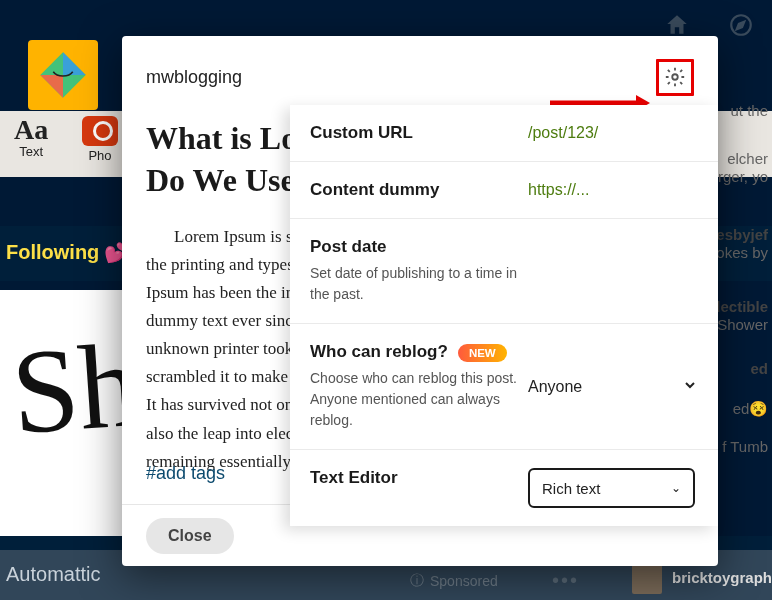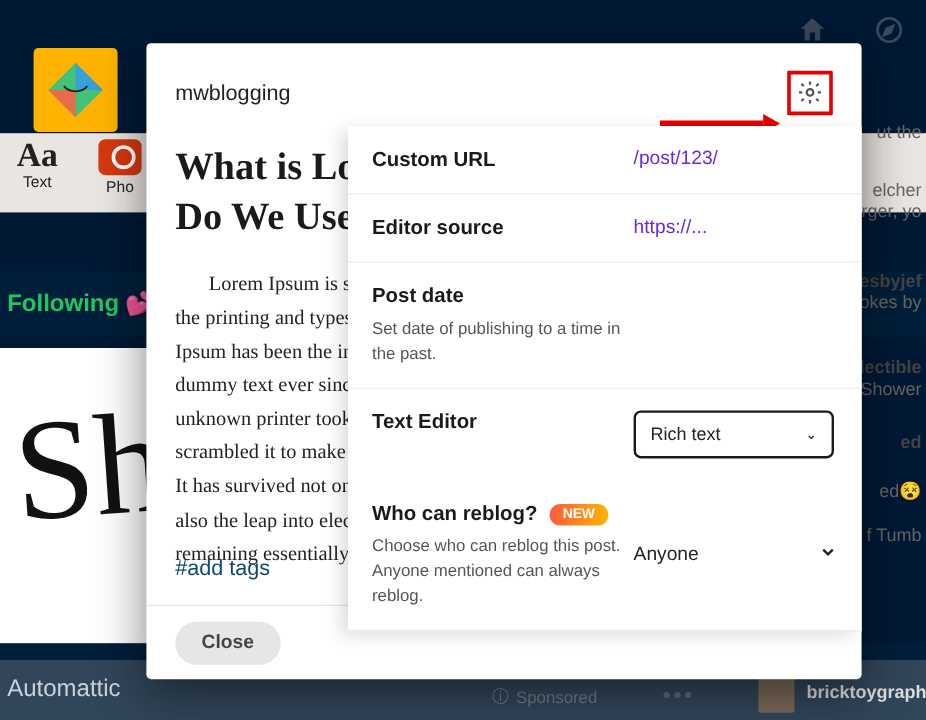--- a/index.html
+++ b/index.html
@@ -13,21 +13,21 @@
   .compass-ic { right:18px; }
   .avatar-block { position:absolute; top:40px; left:28px; width:70px; height:70px; background:#ffb300; border-radius:4px; display:flex; align-items:center; justify-content:center; }
   .strip-light { position:absolute; left:0; right:0; top:111px; height:66px; background:#e9e6e1; }
   .tool { position:absolute; top:116px; text-align:center; color:#222; font-size:13px; }
   .tool .glyph { font-family:Georgia,serif; font-size:28px; font-weight:700; line-height:28px; }
   .tool-text { left:14px; }
   .tool-photo { left:82px; color:#d6380f; }
   .tool-photo .glyph { width:36px; height:30px; background:#d6380f; border-radius:6px; margin:0 auto 2px; position:relative; }
   .tool-photo .glyph:before { content:""; position:absolute; top:5px; left:11px; width:14px; height:14px; border:3px solid #fff; border-radius:50%; }
   .strip-dark { position:absolute; left:0; top:226px; height:55px; width:772px; background:#001f3a; }
-  .follow-txt { position:absolute; left:6px; top:240px; color:#22c55e; font-weight:700; font-size:20px; }
+  .follow-txt { position:absolute; left:6px; top:240px; color:#fde047; font-weight:700; font-size:20px; }
   .image-card { position:absolute; left:0; top:290px; width:340px; height:250px; background:#fff; }
   .sig { position:absolute; left:12px; top:320px; font-family:"Brush Script MT",cursive; font-size:120px; color:#111; transform:rotate(-4deg); }
   .foot-strip { position:absolute; left:0; bottom:0; height:50px; width:772px; background:#314659; }
   .foot-strip2 { position:absolute; left:0; bottom:50px; height:14px; width:772px; background:#001f3a; }
   .automattic { position:absolute; left:6px; bottom:14px; color:#c9d2da; font-size:20px; }
 
   .side-label { position:absolute; color:#666; font-size:15px; }
 
   
   .modal { position:absolute; top:36px; left:122px; width:596px; height:530px; background:#fff; border-radius:4px; box-shadow:0 10px 40px rgba(0,0,0,.5); }
@@ -47,21 +47,21 @@
   .close-btn { background:#e6e6e6; border:none; border-radius:22px; padding:9px 22px; font-size:16px; font-weight:600; color:#444; }
 
   
   .panel { position:absolute; top:105px; left:290px; width:428px; background:#fff; box-shadow:-6px 4px 14px rgba(0,0,0,.14); }
   .row { display:flex; padding:18px 20px; border-bottom:1px solid #eaeaea; }
   .row.last { border-bottom:none; }
   .row-l { flex:1; }
   .row-lbl { font-size:17px; font-weight:700; color:#1a1a1a; }
   .row-sub { font-size:14px; color:#555; line-height:1.5; margin-top:6px; max-width:210px; }
   .row-r { width:170px; display:flex; flex-direction:column; align-items:flex-start; justify-content:center; color:#222; font-size:16px; }
-  .muted { color:#6d28d9; }
+  .muted { color:#4d7c0f; }
   .date-line, .time-line { display:flex; align-items:center; justify-content:space-between; width:100%; }
   .time-line { margin-top:16px; }
   .reblog-line { display:flex; align-items:center; justify-content:space-between; width:100%; }
   .new-pill { display:inline-block; margin-left:10px; padding:3px 11px; border-radius:14px; font-size:11.5px; font-weight:700; color:#fff; background:linear-gradient(90deg,#ff5a3c,#ffb400); vertical-align:middle; }
   .sel { width:167px; height:40px; border:2px solid #1a1a1a; border-radius:6px; display:flex; align-items:center; justify-content:space-between; padding:0 12px; font-size:15px; }
   .chev { font-size:12px; }
 
   .btm-sponsored { position:absolute; bottom:10px; left:410px; color:#6d7b87; font-size:14px; display:flex; align-items:center; gap:6px; }
   .dots { position:absolute; bottom:8px; left:552px; color:#5a6a78; font-size:20px; letter-spacing:2px; }
   .btm-av { position:absolute; bottom:6px; left:632px; width:30px; height:30px; background:#7a6a58; border-radius:2px; }
@@ -163,52 +163,52 @@
     <div class="row">
       <div class="row-l">
           <div class="row-lbl">Custom URL</div>
         </div>
       <div class="row-r">
           <span class="muted">/post/123/</span>
         </div>
     </div>
     <div class="row">
       <div class="row-l">
-          <div class="row-lbl">Editor source</div>
+          <div class="row-lbl">Content dummy</div>
         </div>
       <div class="row-r">
           <span class="muted">https://...</span>
         </div>
     </div>
     <div class="row">
       <div class="row-l">
         <div class="row-lbl">Post date</div>
         <div class="row-sub">Set date of publishing to a time in the past.</div>
-      </div>
-    </div>
-    <div class="row last">
-      <div class="row-l">
-          <div class="row-lbl">Text Editor</div>
-        </div>
-      <div class="row-r">
-        <div class="sel">
-          <span>Rich text</span>
-          <span class="chev">⌄</span>
-        </div>
       </div>
     </div>
     <div class="row">
       <div class="row-l">
         <div class="row-lbl"><span>Who can reblog?</span><span class="new-pill">NEW</span></div>
         <div class="row-sub">Choose who can reblog this post. Anyone mentioned can always reblog.</div>
       </div>
       <div class="row-r">
         <div class="reblog-line">
           <span>Anyone</span>
           <span><svg width="16" height="16" viewBox="0 0 24 24" fill="none" stroke="#222" stroke-width="3">
                 <path d="M6 9l6 6 6-6"></path>
               </svg></span>
         </div>
       </div>
     </div>
+    <div class="row last">
+      <div class="row-l">
+          <div class="row-lbl">Text Editor</div>
+        </div>
+      <div class="row-r">
+        <div class="sel">
+          <span>Rich text</span>
+          <span class="chev">⌄</span>
+        </div>
+      </div>
+    </div>
   </div>
 
 </div>
 
 </body></html>

